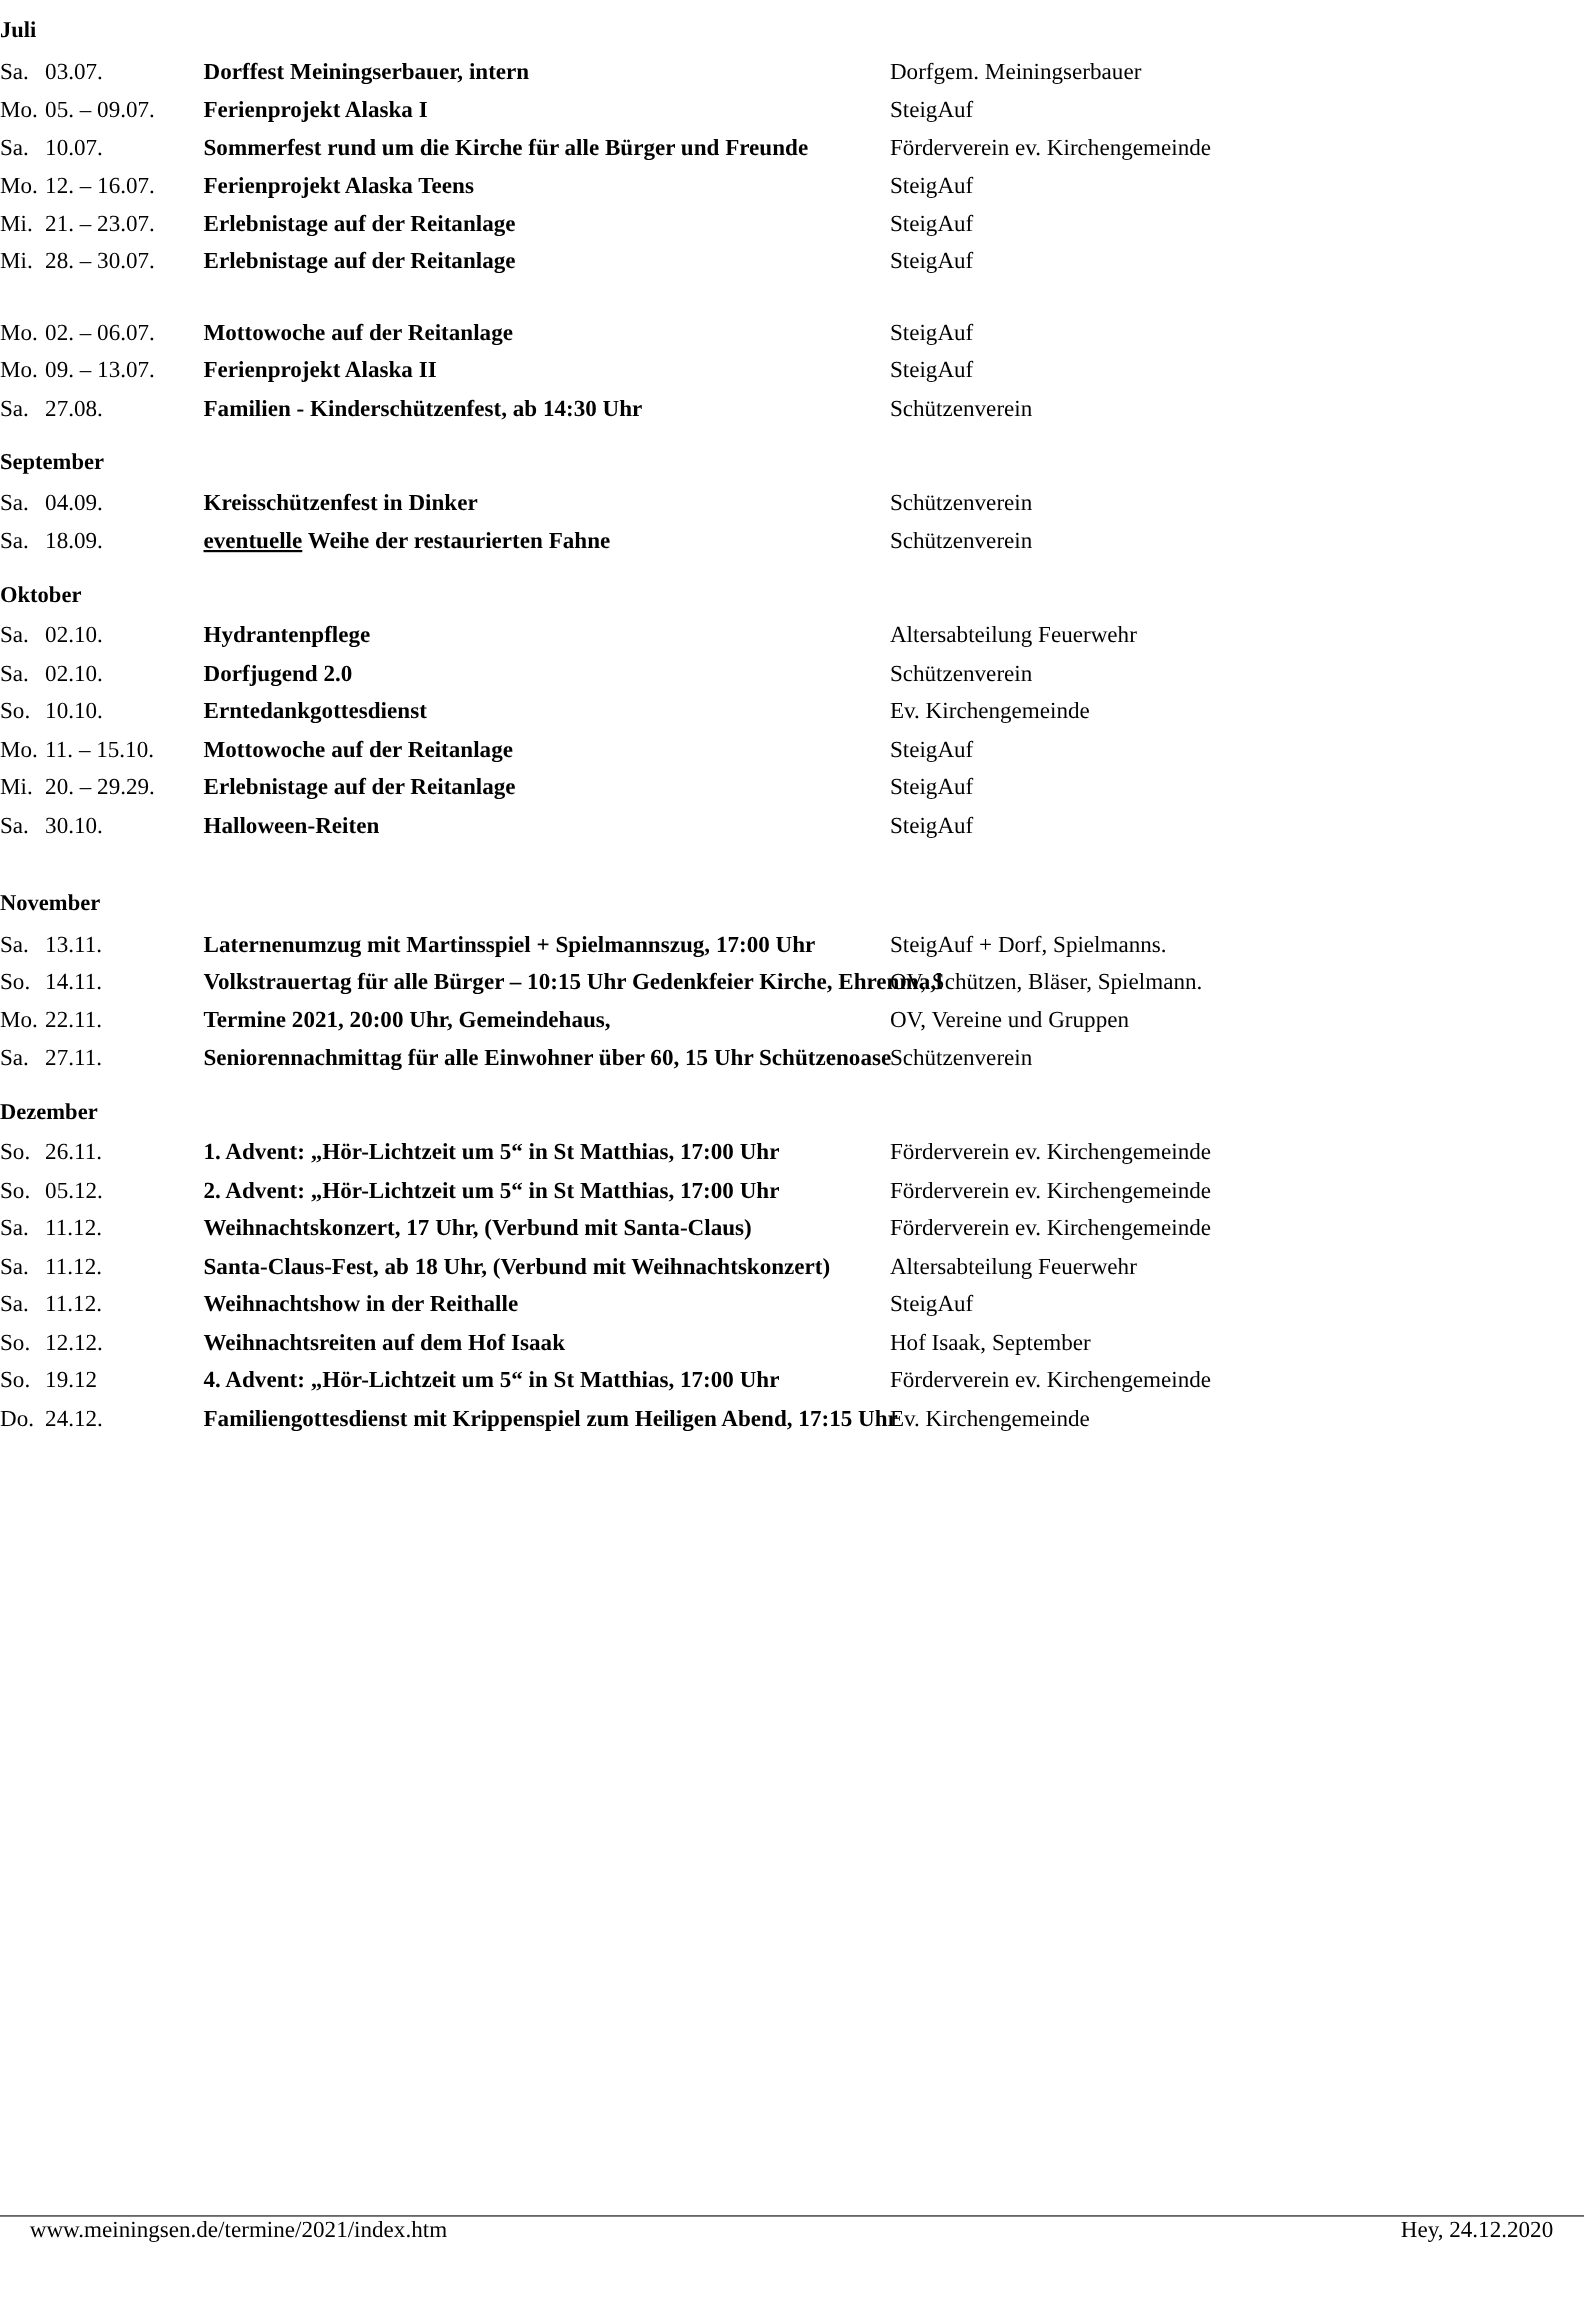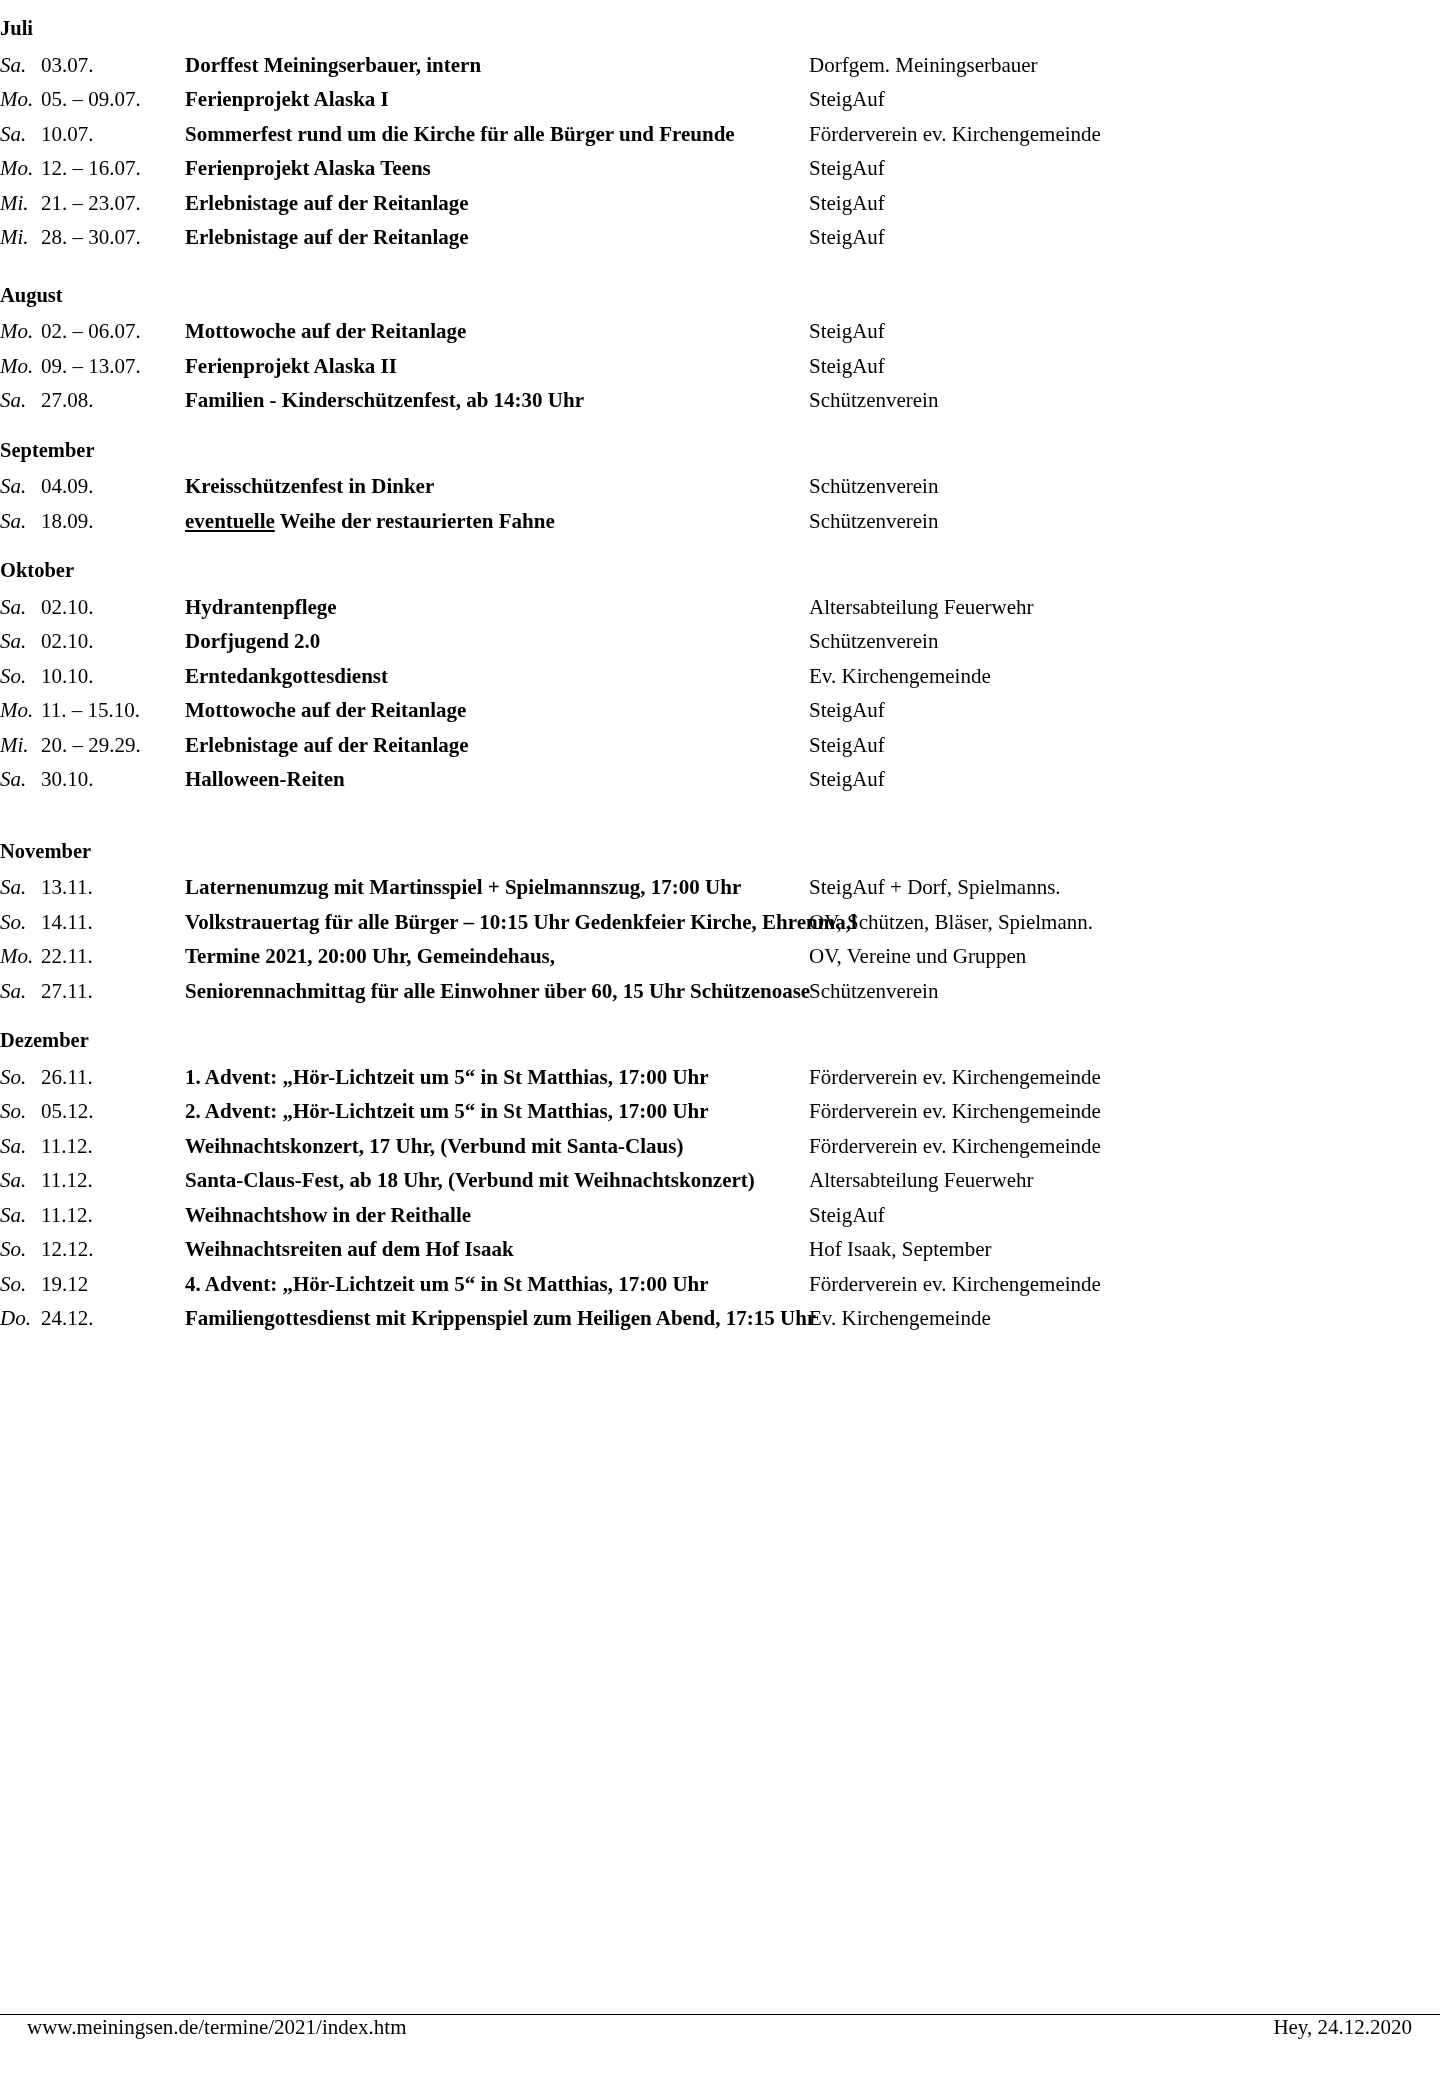--- a/index.html
+++ b/index.html
@@ -39,21 +39,20 @@
   .row {
     display: flex;
     align-items: baseline;
     font-size: 21px;
     line-height: 34.5px;
     white-space: nowrap;
   }
   .c-day {
     width: 41px;
     flex: 0 0 41px;
-    font-style: italic;
   }
   .c-date {
     width: 144px;
     flex: 0 0 144px;
   }
   .c-desc {
     width: 624px;
     flex: 0 0 624px;
     white-space: nowrap;
     font-weight: bold;
@@ -130,21 +129,20 @@
           <span class="c-date">28. – 30.07.</span>
           <span class="c-desc">Erlebnistage auf der Reitanlage</span>
           <span class="c-org">SteigAuf</span>
         </div>
       </div>
     </div>
 
     <div class="gap-md"></div>
 
     <div class="month-block">
-      <div class="month-title">August</div>
       <div class="rows">
         <div class="row">
           <span class="c-day">Mo.</span>
           <span class="c-date">02. – 06.07.</span>
           <span class="c-desc">Mottowoche auf der Reitanlage</span>
           <span class="c-org">SteigAuf</span>
         </div>
         <div class="row">
           <span class="c-day">Mo.</span>
           <span class="c-date">09. – 13.07.</span>

